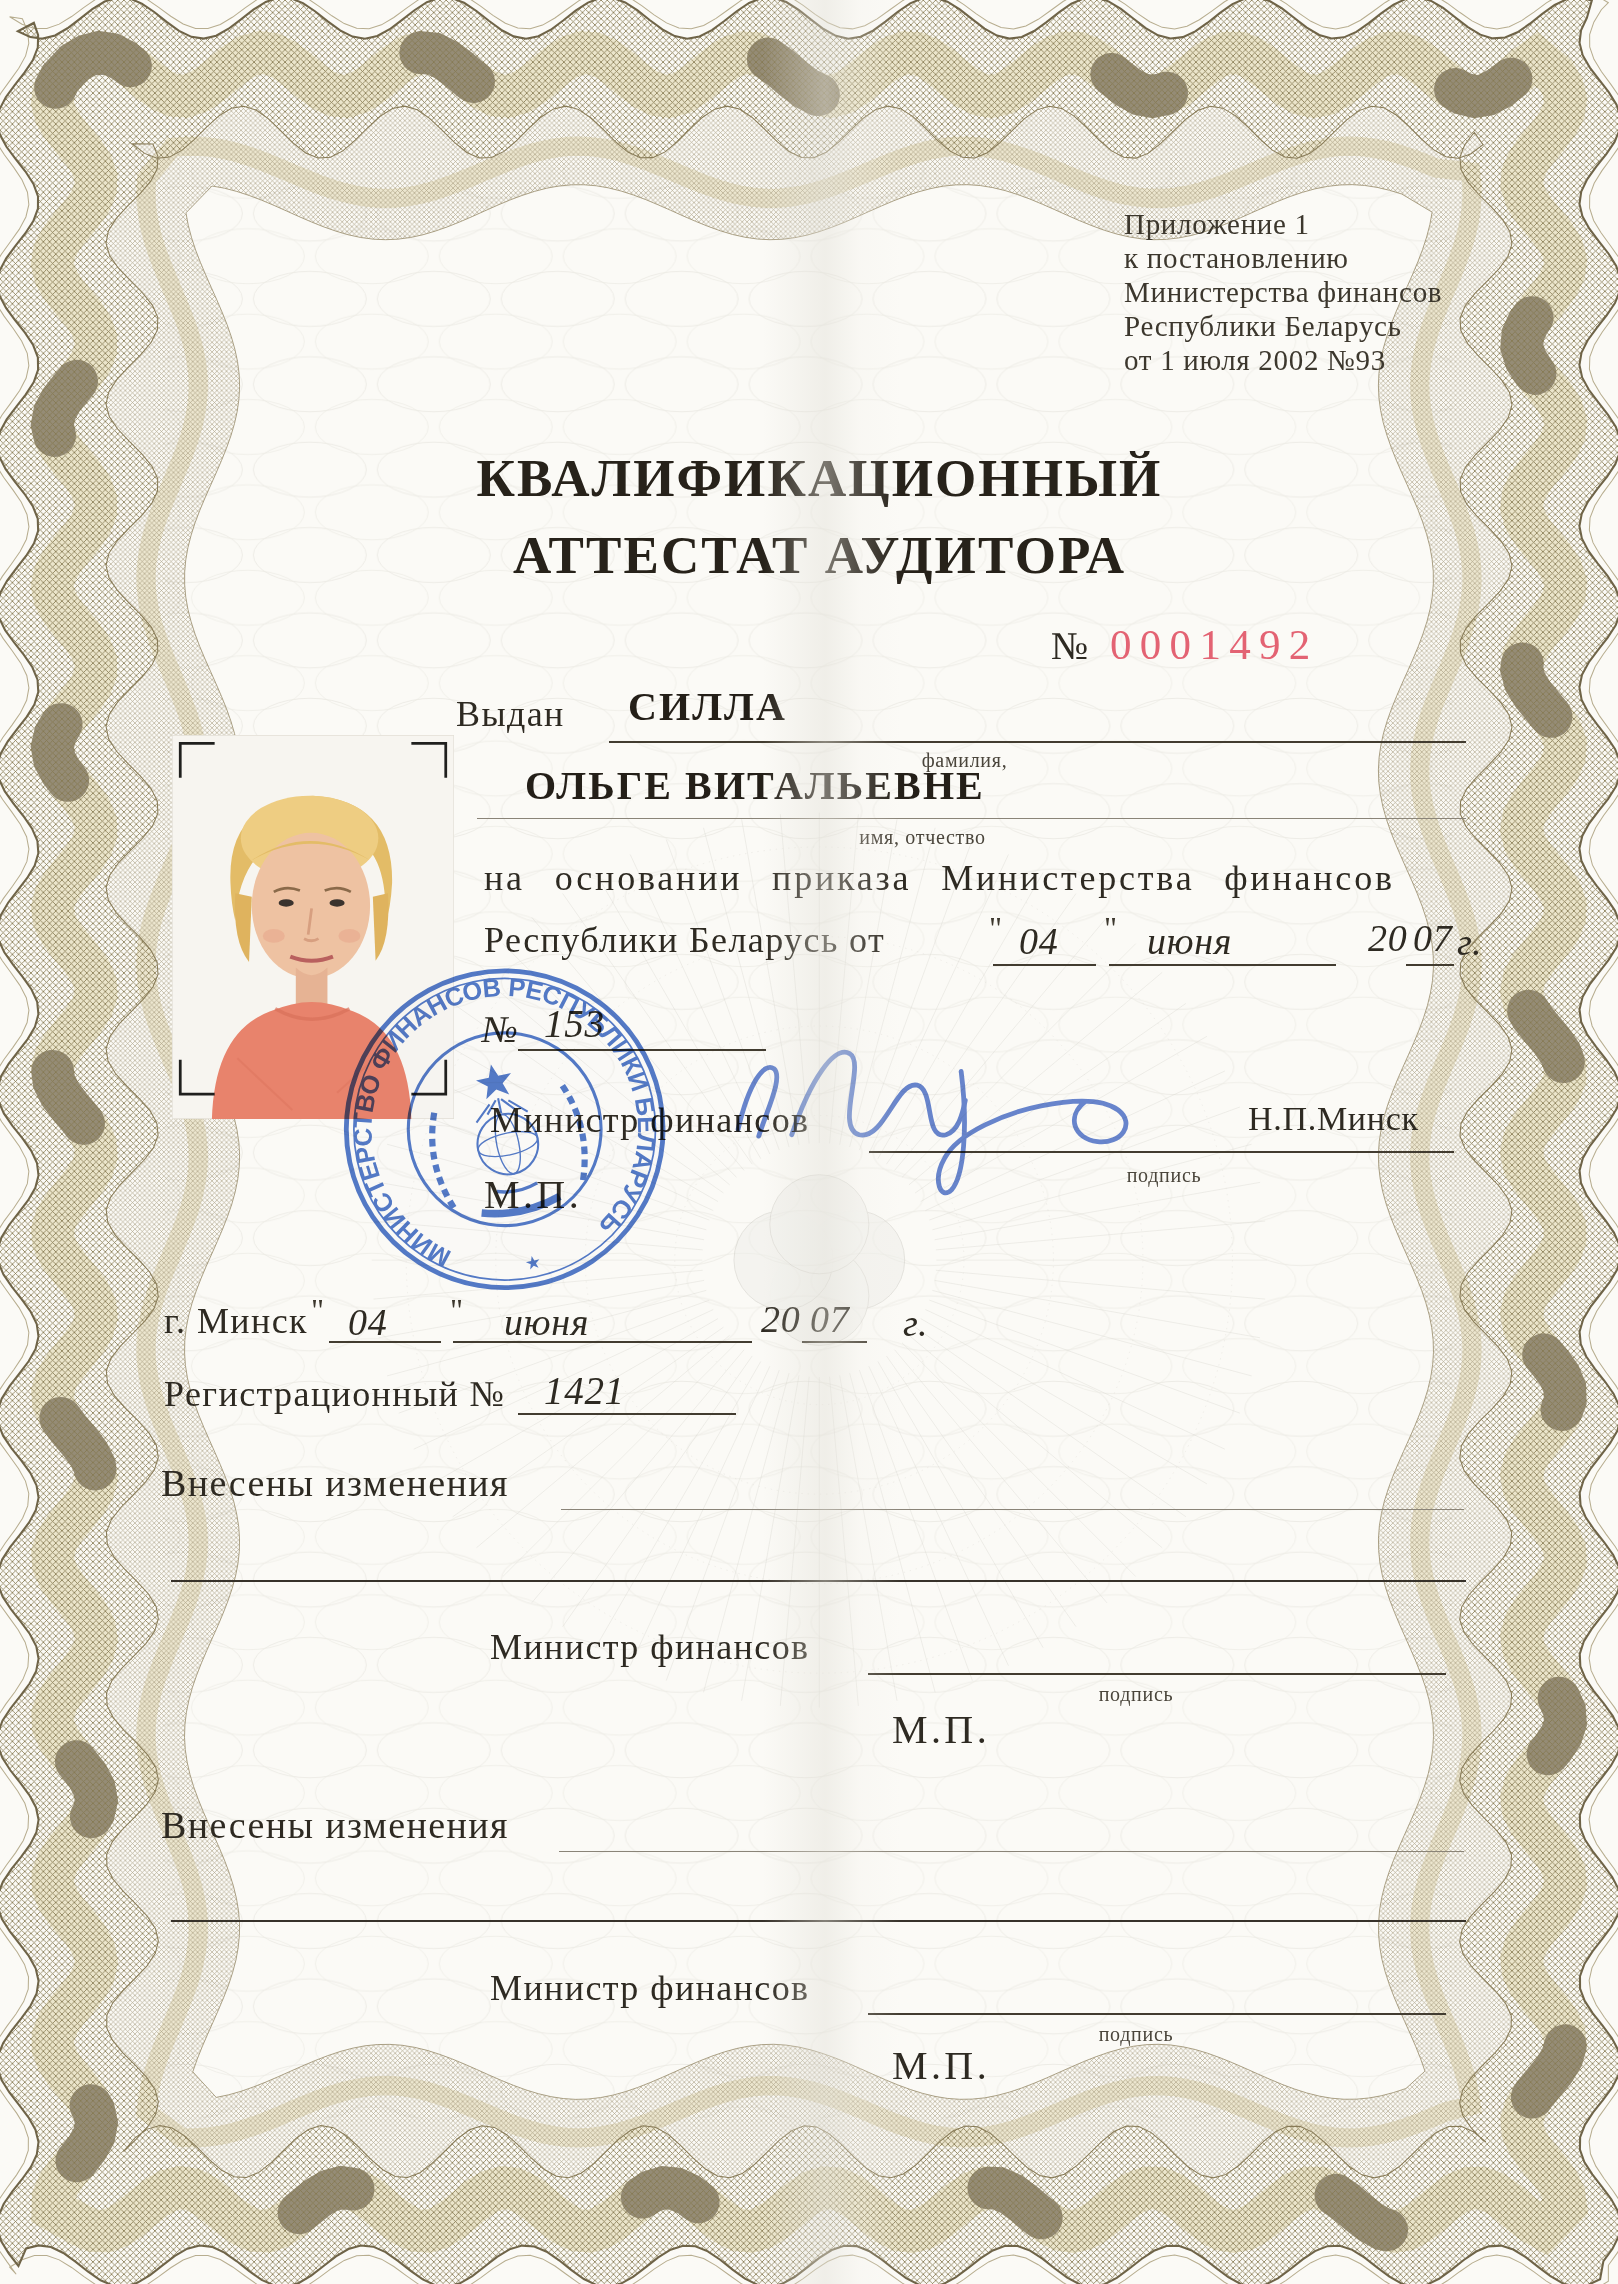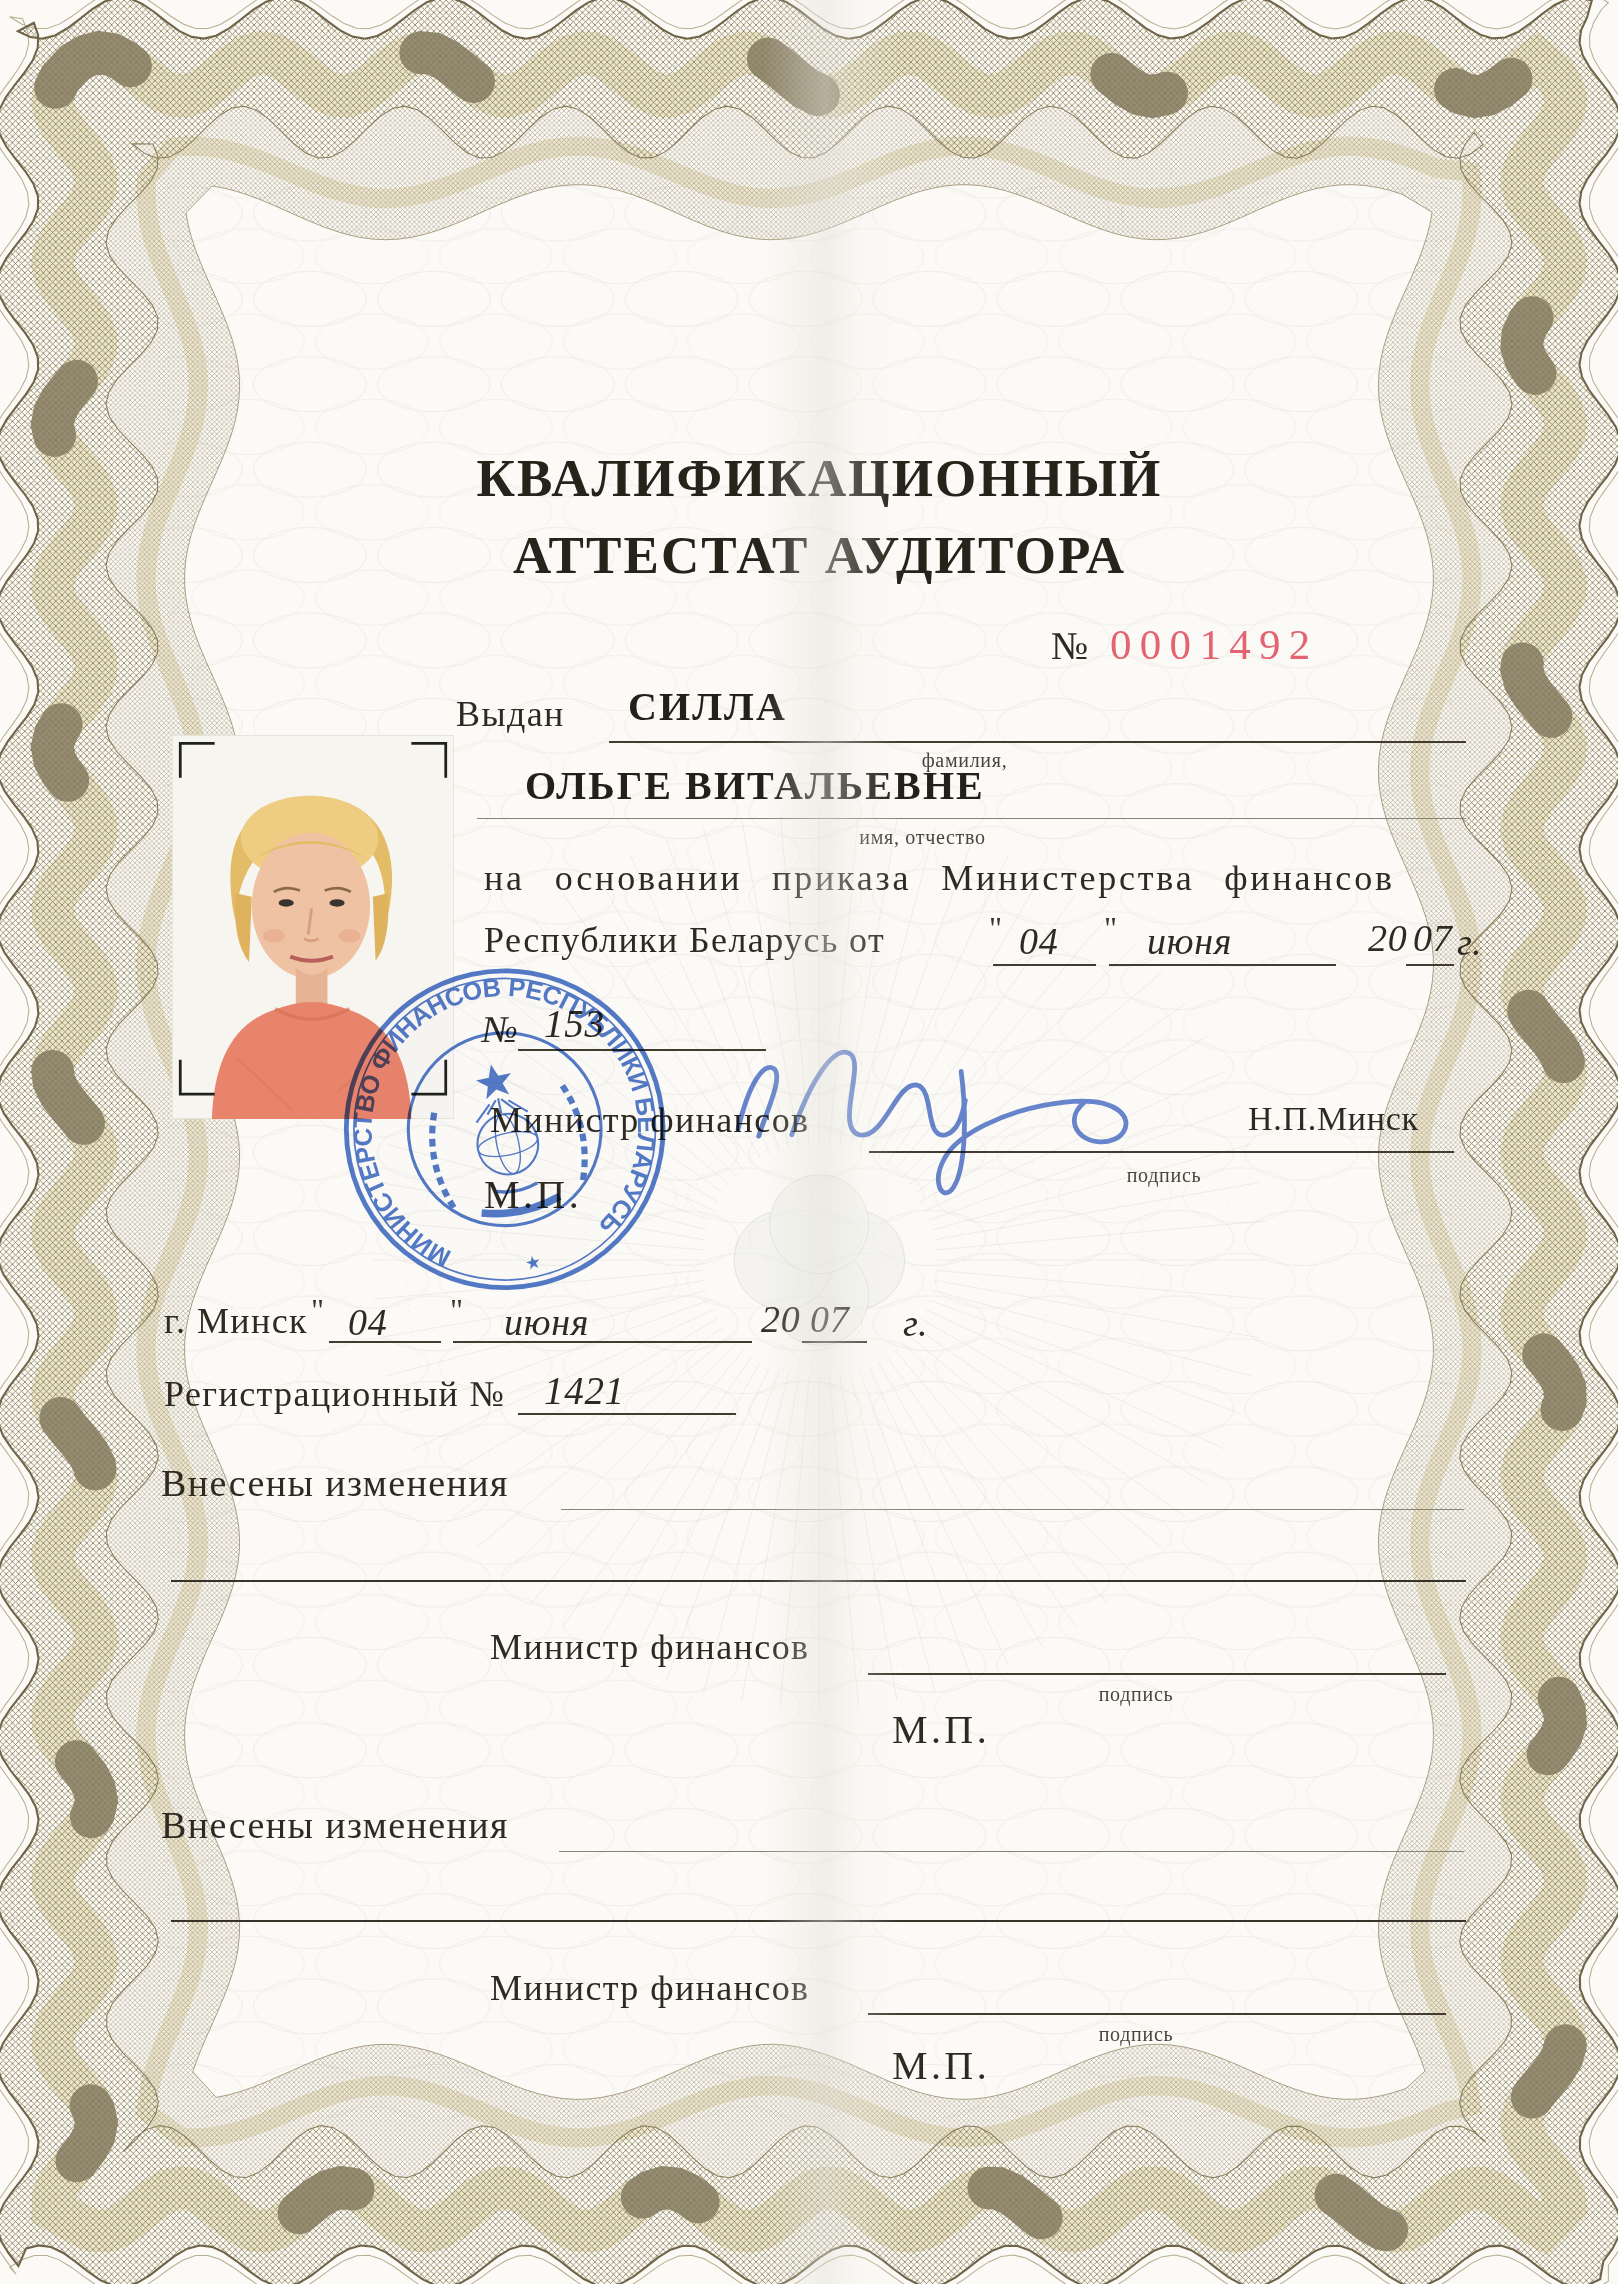--- a/index.html
+++ b/index.html
@@ -172,20 +172,27 @@
       </g>
       <g stroke="#20201e" stroke-width="4" fill="none">
         <path d="M12,62 L12,12 L62,12"></path>
         <path d="M348,12 L398,12 L398,62"></path>
         <path d="M12,472 L12,522 L62,522"></path>
         <path d="M348,522 L398,522 L398,472"></path>
       </g>
     </svg>
   </div>
 
+  <div class="abs t-annex z2" style="left:1124px;top:207px">
+    <div>Приложение 1</div>
+    <div>к постановлению</div>
+    <div>Министерства финансов</div>
+    <div>Республики Беларусь</div>
+    <div>от 1 июля 2002 №93</div>
+  </div>
 
   <div class="abs t-title center z2" style="left:241px;top:448px;width:1157px">КВАЛИФИКАЦИОННЫЙ</div>
   <div class="abs t-title center z2" style="left:241px;top:525px;width:1157px">АТТЕСТАТ АУДИТОРА</div>
 
   <div class="abs t-sign z2" style="left:1051px;top:623px">№</div>
   <div class="abs t-serial z2" style="left:1110px;top:620px">0001492</div>
 
   <div class="abs t-body z2" style="left:456px;top:693px">Выдан</div>
   <div class="abs t-bold z2" style="left:628px;top:683px">СИЛЛА</div>
   <div class="rule z2" style="left:609px;top:741px;width:857px"></div>

